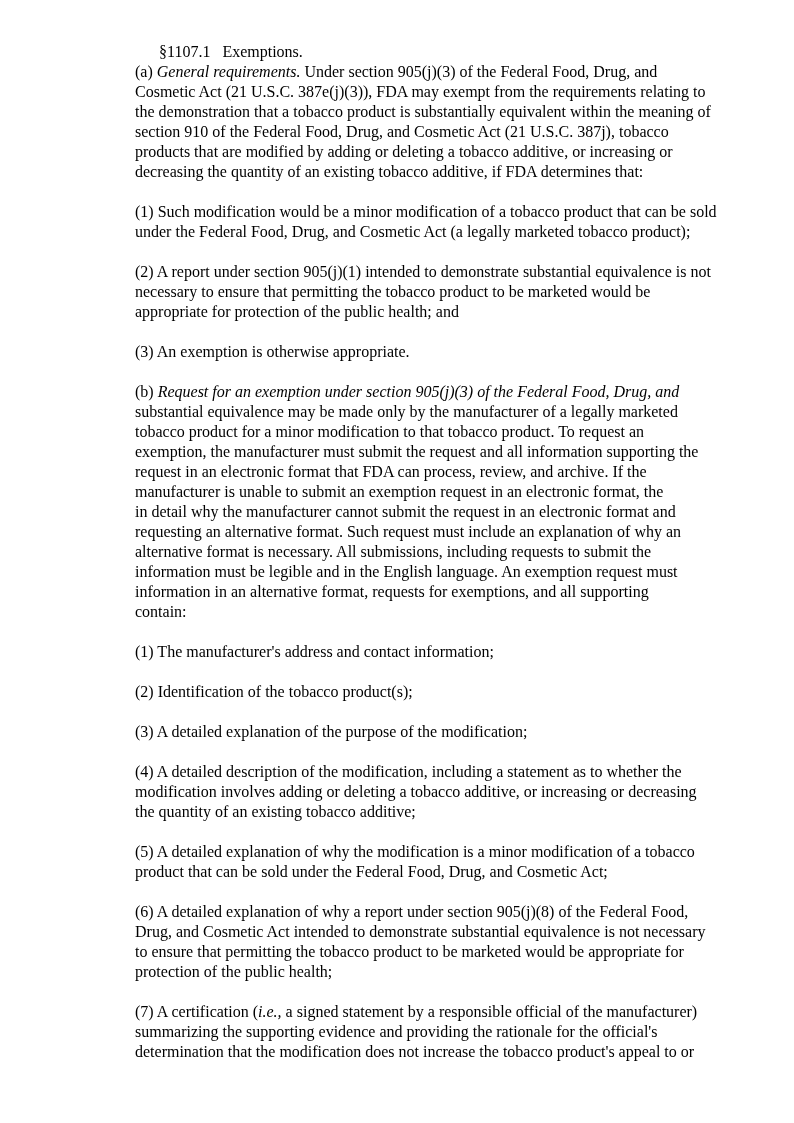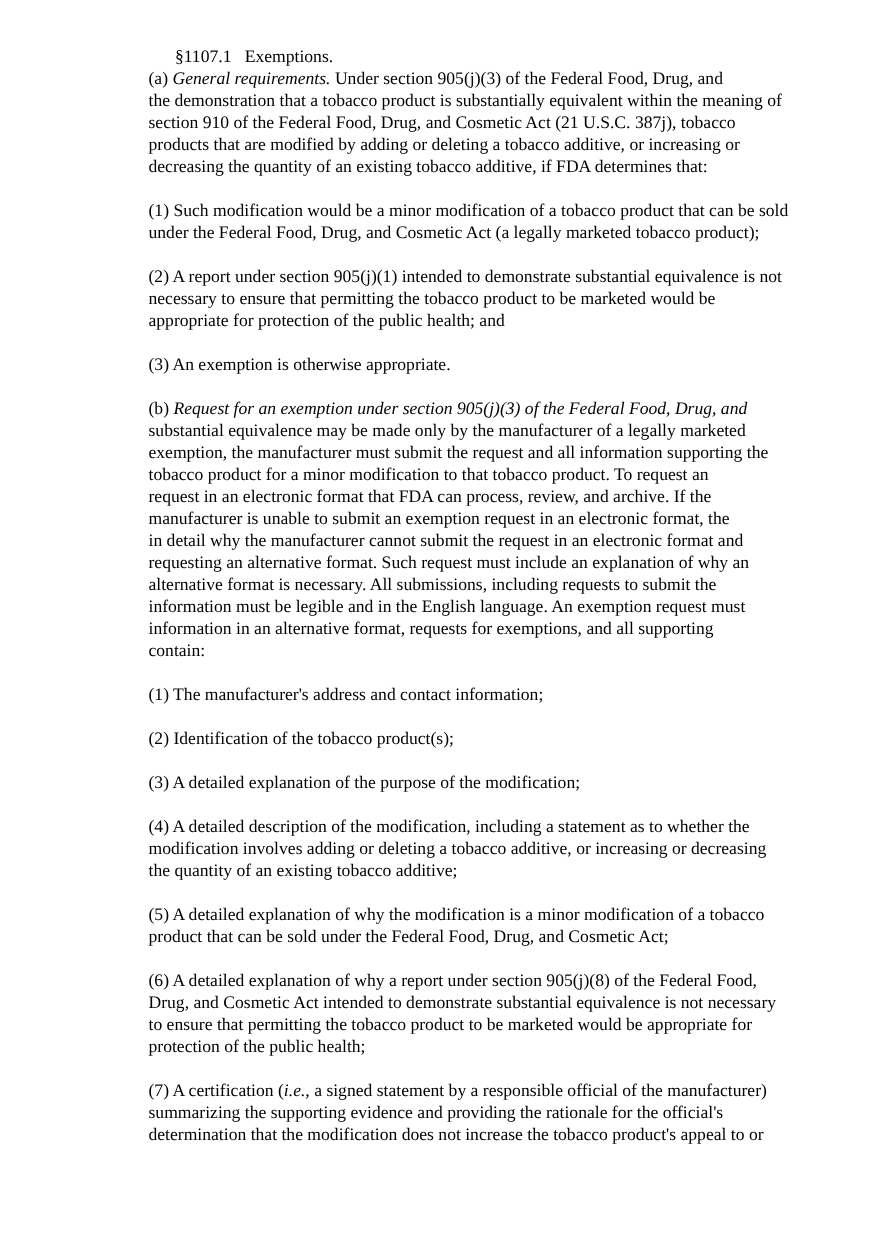--- a/index.html
+++ b/index.html
@@ -43,42 +43,43 @@
 
 <div class="page">
   <div class="para heading">
     <span class="line">
       <span>§1107.1</span><span class="gap"></span><span>Exemptions.</span>
     </span>
   </div>
   <div id="body-paragraphs">
       <div class="para">
         <span class="line"><span>(a) </span><em>General requirements.</em><span> Under section 905(j)(3) of the Federal Food, Drug, and</span></span>
+        <span class="line"><span>Cosmetic Act (21 U.S.C. 387e(j)(3)), FDA may exempt from the requirements relating to</span></span>
         <span class="line"><span>the demonstration that a tobacco product is substantially equivalent within the meaning of</span></span>
         <span class="line"><span>section 910 of the Federal Food, Drug, and Cosmetic Act (21 U.S.C. 387j), tobacco</span></span>
         <span class="line"><span>products that are modified by adding or deleting a tobacco additive, or increasing or</span></span>
         <span class="line"><span>decreasing the quantity of an existing tobacco additive, if FDA determines that:</span></span>
       </div>
       <div class="para">
         <span class="line"><span>(1) Such modification would be a minor modification of a tobacco product that can be sold</span></span>
         <span class="line"><span>under the Federal Food, Drug, and Cosmetic Act (a legally marketed tobacco product);</span></span>
       </div>
       <div class="para">
         <span class="line"><span>(2) A report under section 905(j)(1) intended to demonstrate substantial equivalence is not</span></span>
         <span class="line"><span>necessary to ensure that permitting the tobacco product to be marketed would be</span></span>
         <span class="line"><span>appropriate for protection of the public health; and</span></span>
       </div>
       <div class="para">
         <span class="line"><span>(3) An exemption is otherwise appropriate.</span></span>
       </div>
       <div class="para">
         <span class="line"><span>(b) </span><em>Request for an exemption under section 905(j)(3) of the Federal Food, Drug, and</em><span></span></span>
         <span class="line"><span>substantial equivalence may be made only by the manufacturer of a legally marketed</span></span>
+        <span class="line"><span>tobacco product for a minor modification to that tobacco product. To request an</span></span>
         <span class="line"><span>exemption, the manufacturer must submit the request and all information supporting the</span></span>
-        <span class="line"><span>tobacco product for a minor modification to that tobacco product. To request an</span></span>
         <span class="line"><span>request in an electronic format that FDA can process, review, and archive. If the</span></span>
         <span class="line"><span>manufacturer is unable to submit an exemption request in an electronic format, the</span></span>
         <span class="line"><span>in detail why the manufacturer cannot submit the request in an electronic format and</span></span>
         <span class="line"><span>requesting an alternative format. Such request must include an explanation of why an</span></span>
         <span class="line"><span>alternative format is necessary. All submissions, including requests to submit the</span></span>
         <span class="line"><span>information must be legible and in the English language. An exemption request must</span></span>
         <span class="line"><span>information in an alternative format, requests for exemptions, and all supporting</span></span>
         <span class="line"><span>contain:</span></span>
       </div>
       <div class="para">

